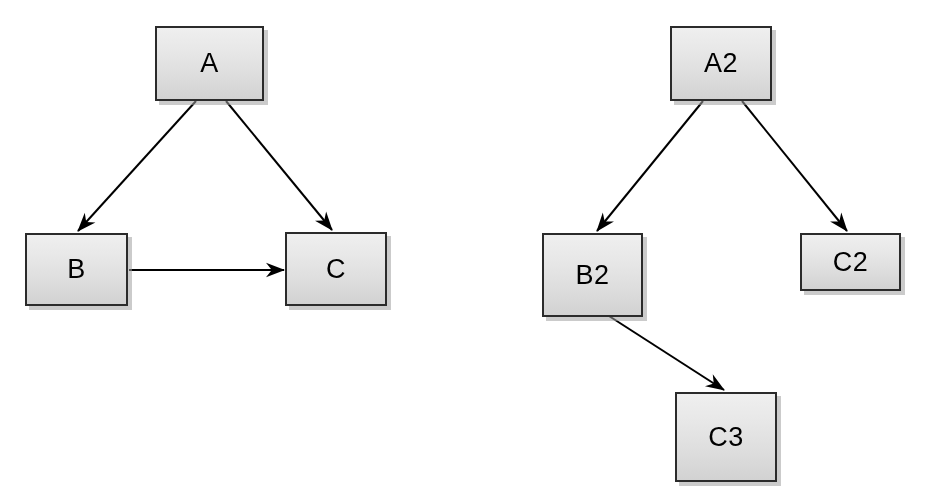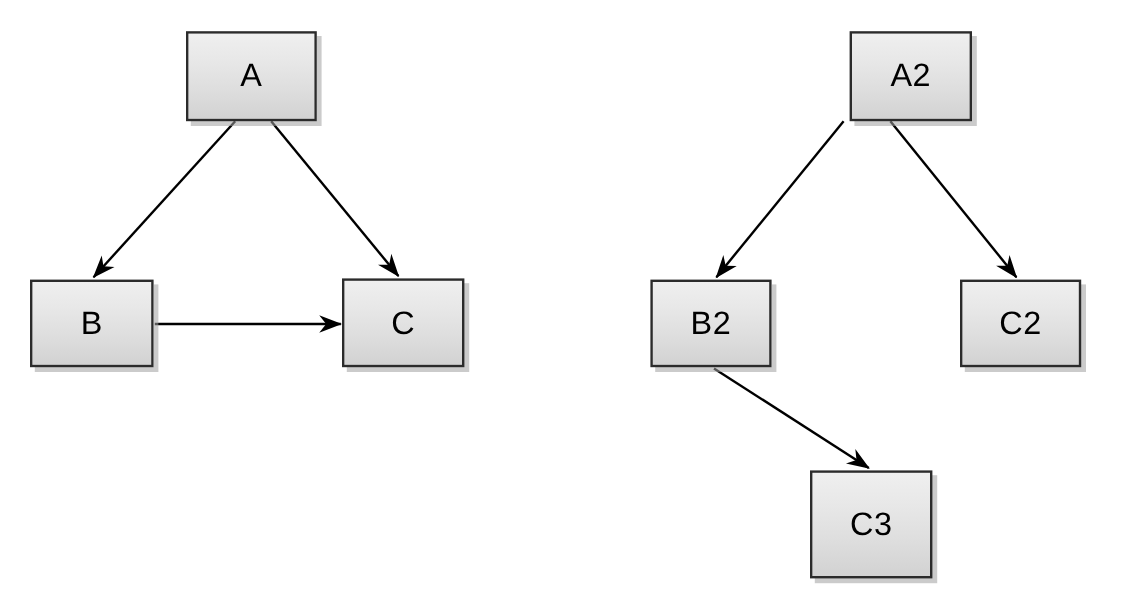--- a/index.html
+++ b/index.html
@@ -72,27 +72,27 @@
   <div id="nodes">
       <div class="node" style="left: 155px; top: 26px; width: 109px; height: 75px;">
         <span class="node-label">A</span>
       </div>
       <div class="node" style="left: 25px; top: 233px; width: 103px; height: 73px;">
         <span class="node-label">B</span>
       </div>
       <div class="node" style="left: 285px; top: 232px; width: 102px; height: 74px;">
         <span class="node-label">C</span>
       </div>
-      <div class="node" style="left: 708px; top: 26px; width: 102px; height: 75px;">
+      <div class="node" style="left: 670px; top: 26px; width: 102px; height: 75px;">
         <span class="node-label">A2</span>
       </div>
-      <div class="node" style="left: 542px; top: 233px; width: 101px; height: 73px;">
+      <div class="node" style="left: 542px; top: 233px; width: 101px; height: 84px;">
         <span class="node-label">B2</span>
       </div>
-      <div class="node" style="left: 800px; top: 233px; width: 101px; height: 73px;">
+      <div class="node" style="left: 800px; top: 233px; width: 101px; height: 58px;">
         <span class="node-label">C2</span>
       </div>
       <div class="node" style="left: 675px; top: 392px; width: 102px; height: 90px;">
         <span class="node-label">C3</span>
       </div>
     </div>
 
 </div>
 
 </body></html>

